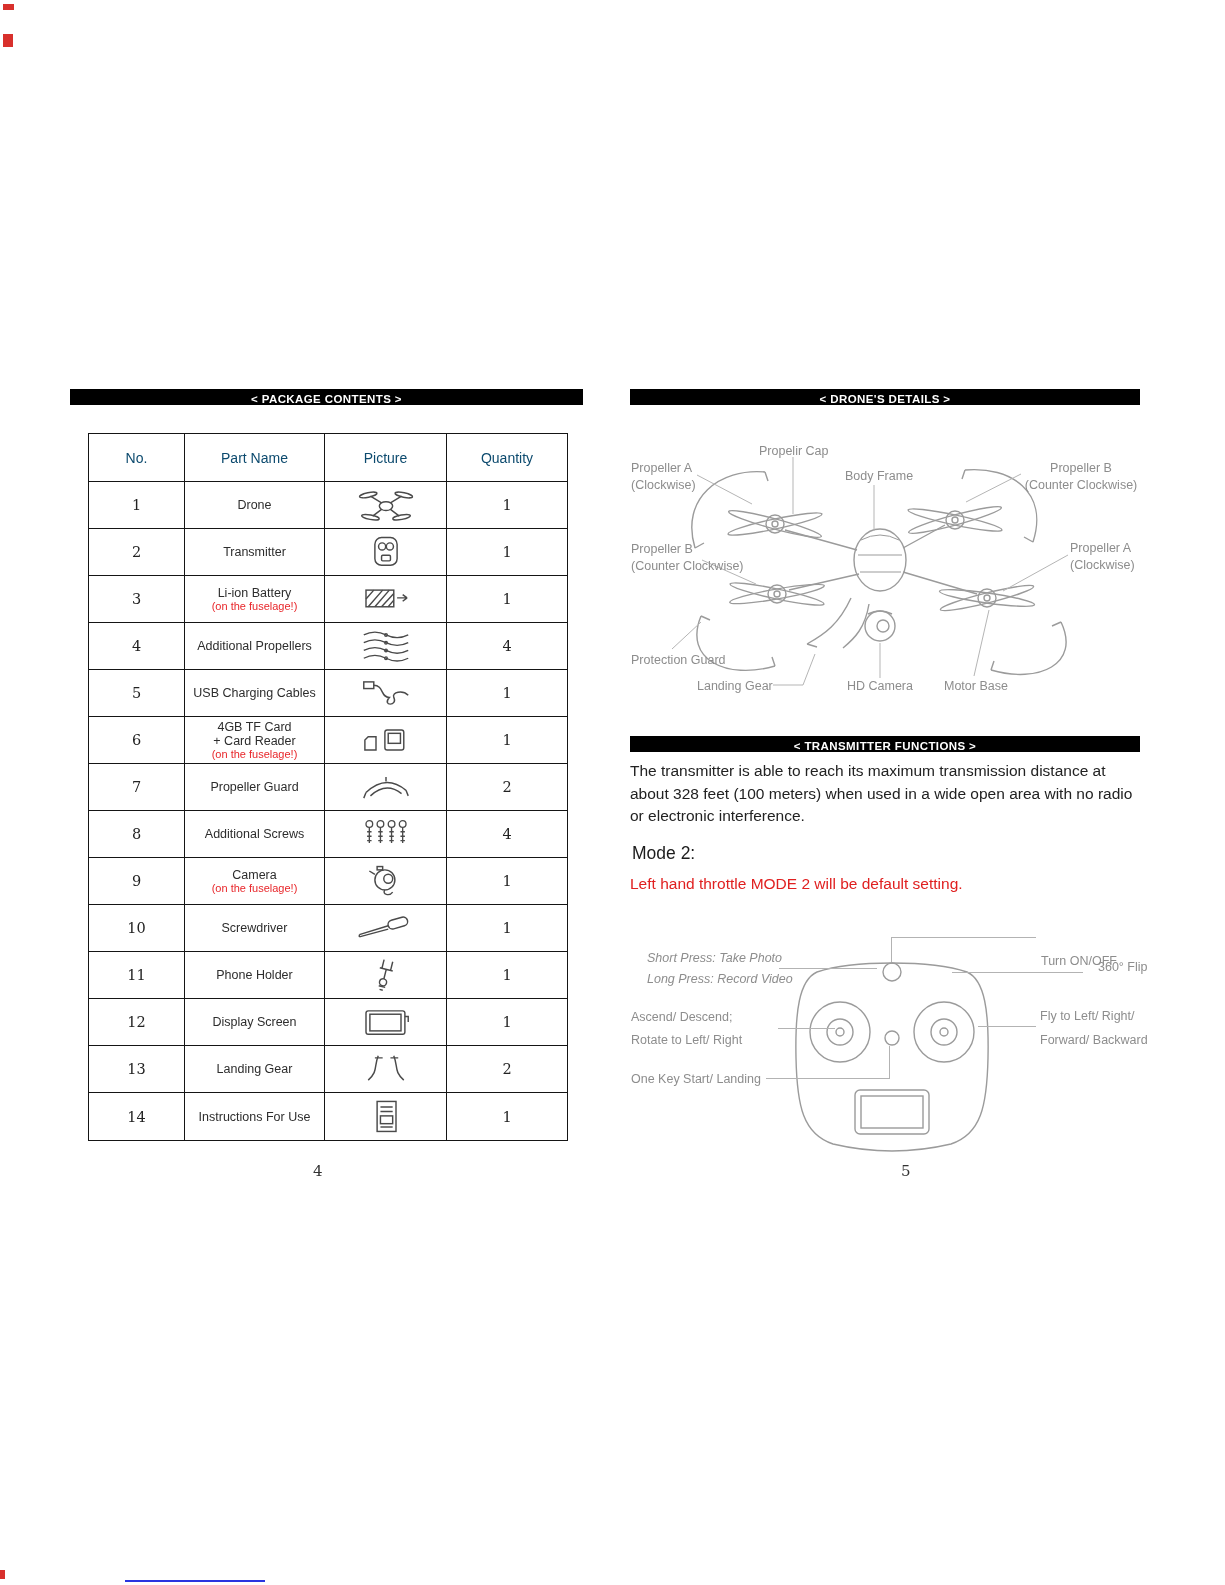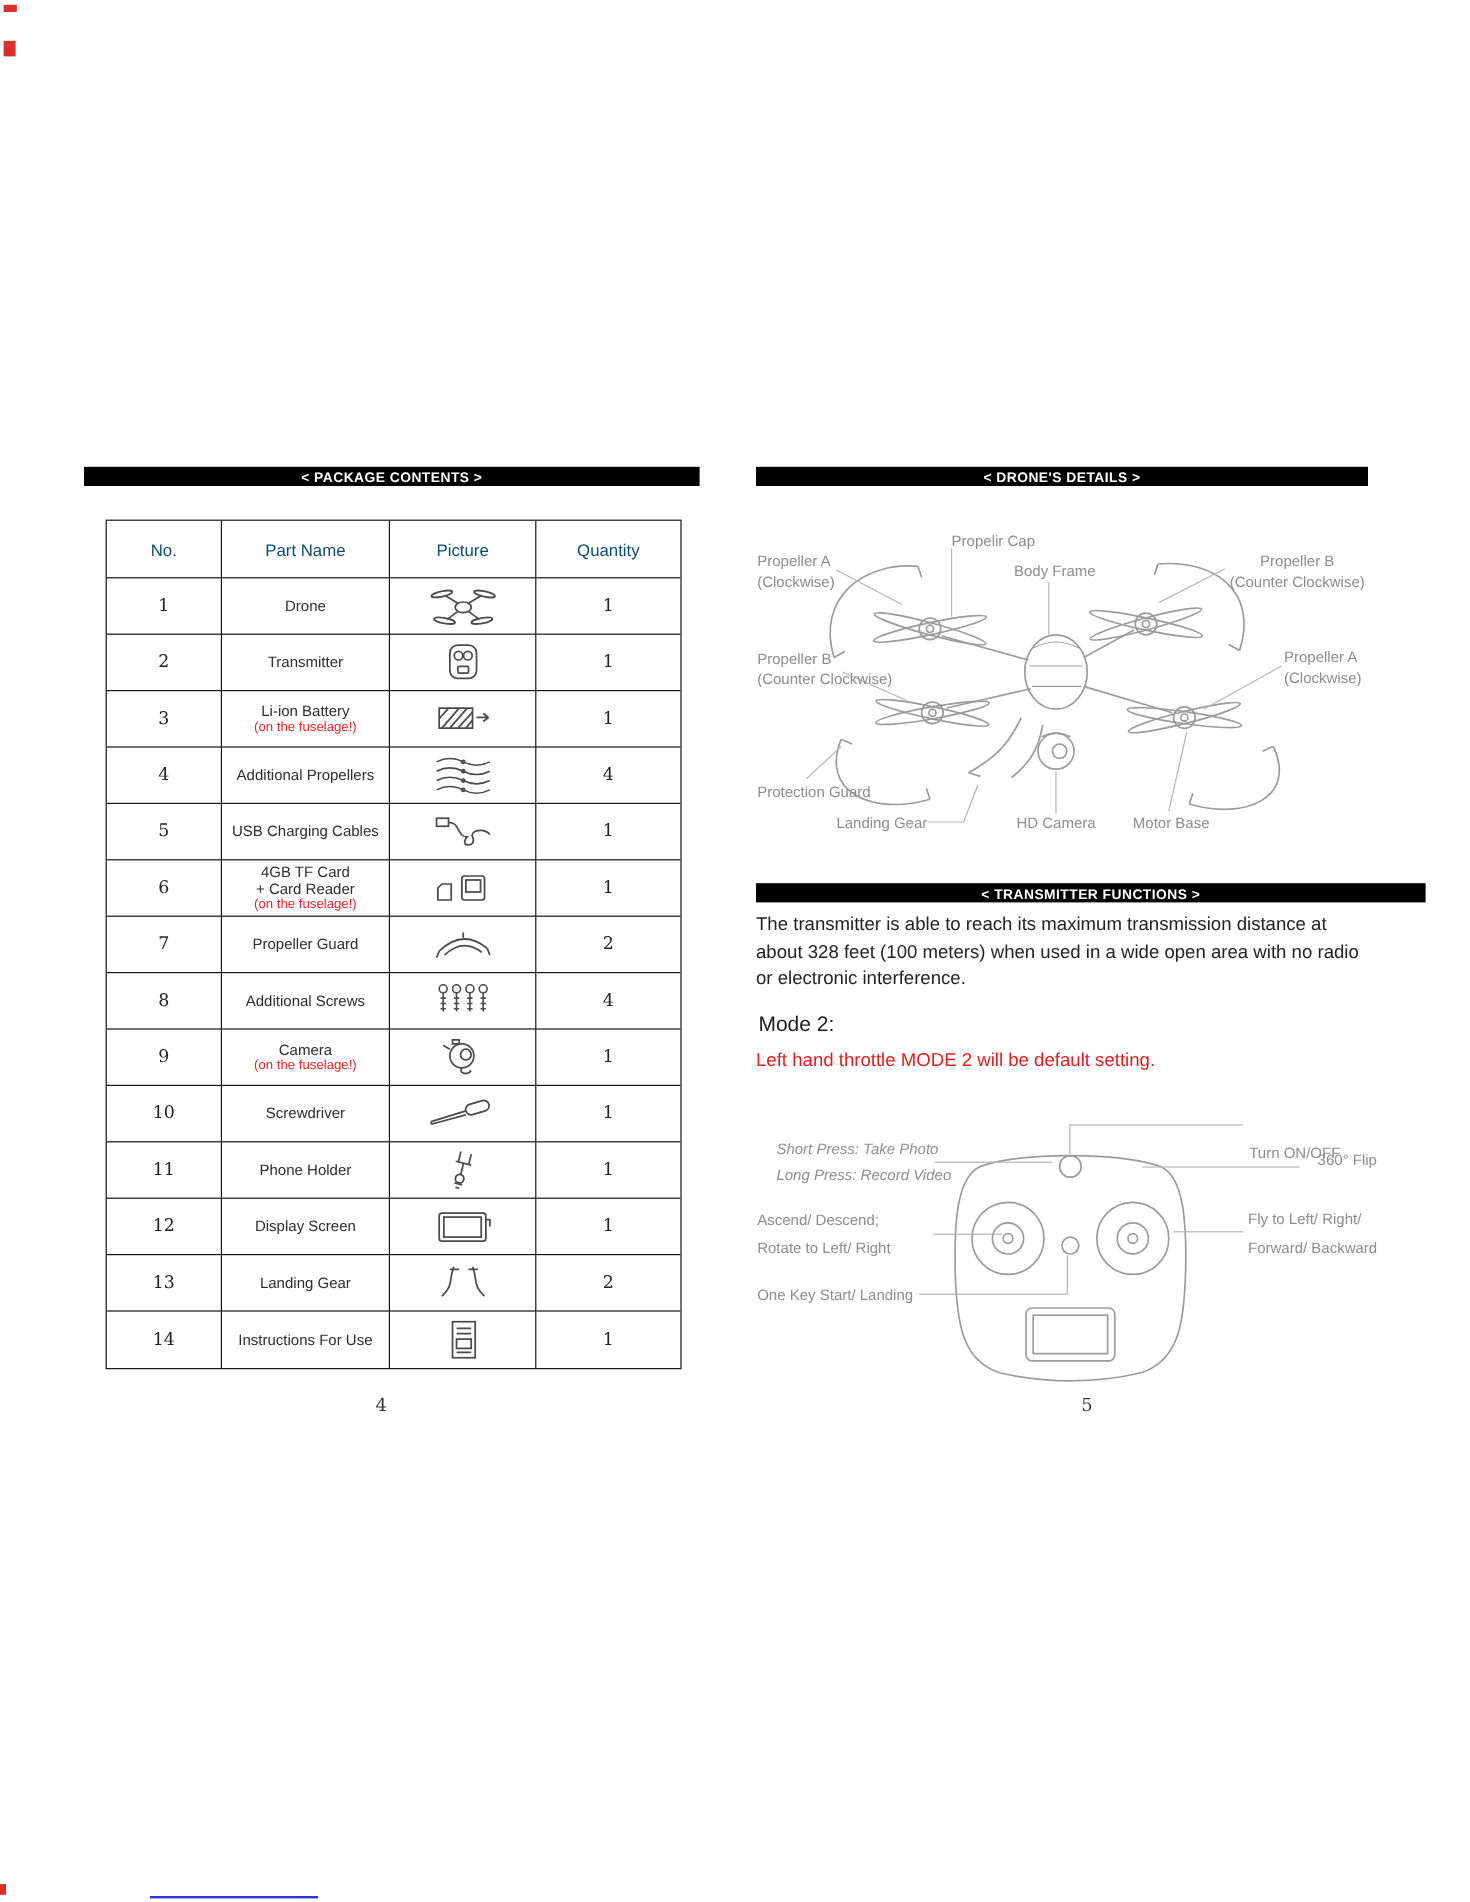--- a/index.html
+++ b/index.html
@@ -385,21 +385,21 @@
       <path d="M396 36 L341 64"></path>
       <path d="M77 122 L131 146"></path>
       <path d="M443 117 L378 153"></path>
       <path d="M47 211 L76 184"></path>
       <path d="M148 247 H178 L190 216"></path>
       <path d="M255 240 V205"></path>
       <path d="M349 238 L364 172"></path>
     </g>
   </svg>
 
-  <div class="dlabel" style="left:793px;top:443px;">
+  <div class="dlabel" style="left:759px;top:443px;">
       <span>Propelir Cap</span>
     </div>
   <div class="dlabel" style="left:631px;top:460px;">
     <span>Propeller A</span>
     <span>(Clockwise)</span>
   </div>
   <div class="dlabel" style="left:845px;top:468px;">
       <span>Body Frame</span>
     </div>
   <div class="dlabel" style="left:1022px;top:460px;width:118px;text-align:center;">
@@ -420,21 +420,21 @@
   <div class="dlabel" style="left:697px;top:678px;">
       <span>Landing Gear</span>
     </div>
   <div class="dlabel" style="left:847px;top:678px;">
       <span>HD Camera</span>
     </div>
   <div class="dlabel" style="left:944px;top:678px;">
       <span>Motor Base</span>
     </div>
 
-  <div class="section-bar" style="left:630px;top:736px;width:558px;">
+  <div class="section-bar" style="left:630px;top:736px;width:510px;">
     <span>&lt; TRANSMITTER FUNCTIONS &gt;</span>
   </div>
 
   <p class="body-text">The transmitter is able to reach its maximum transmission distance at about 328 feet (100 meters) when used in a wide open area with no radio or electronic interference.</p>
   <div class="mode-heading">Mode 2:</div>
   <div class="mode-note">Left hand throttle MODE 2 will be default setting.</div>
 
   <svg class="diagram-svg" style="left:783px;top:948px;" width="220" height="215" viewBox="0 0 220 215">
     <g stroke="#9b9b9b" fill="none" stroke-width="1.4">
       <path d="M34 24 C70 12 148 12 184 24 C202 32 206 64 205 110 C204 158 198 186 168 196 C130 205 88 205 50 196 C20 186 14 158 13 110 C12 64 16 32 34 24 Z"></path>

